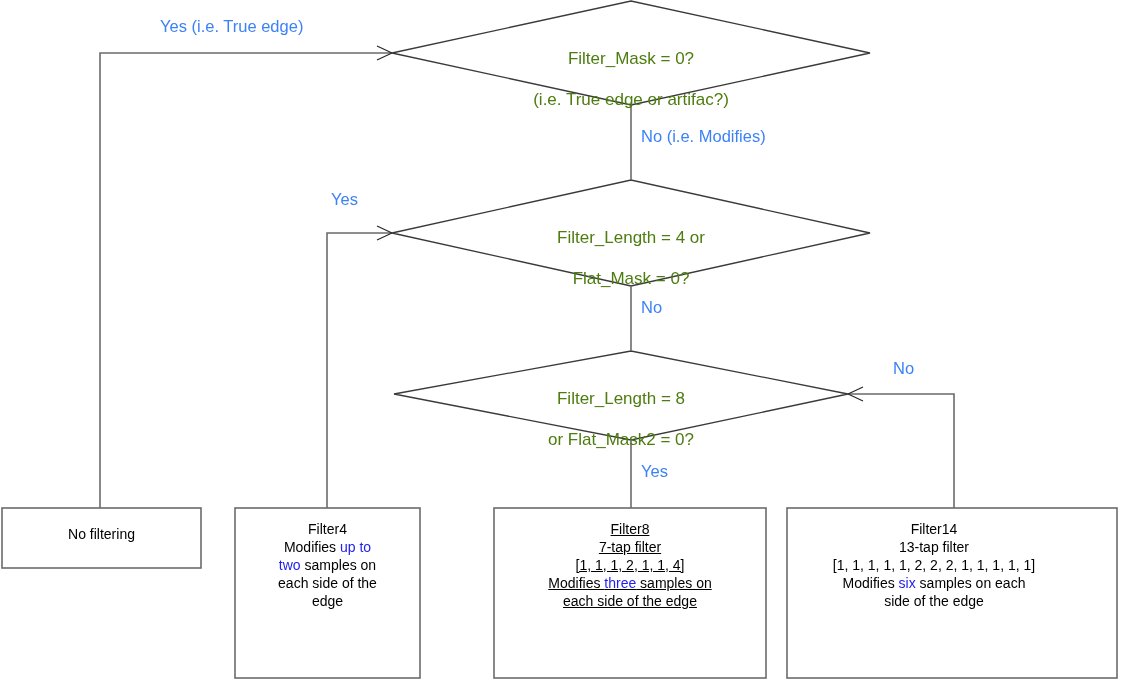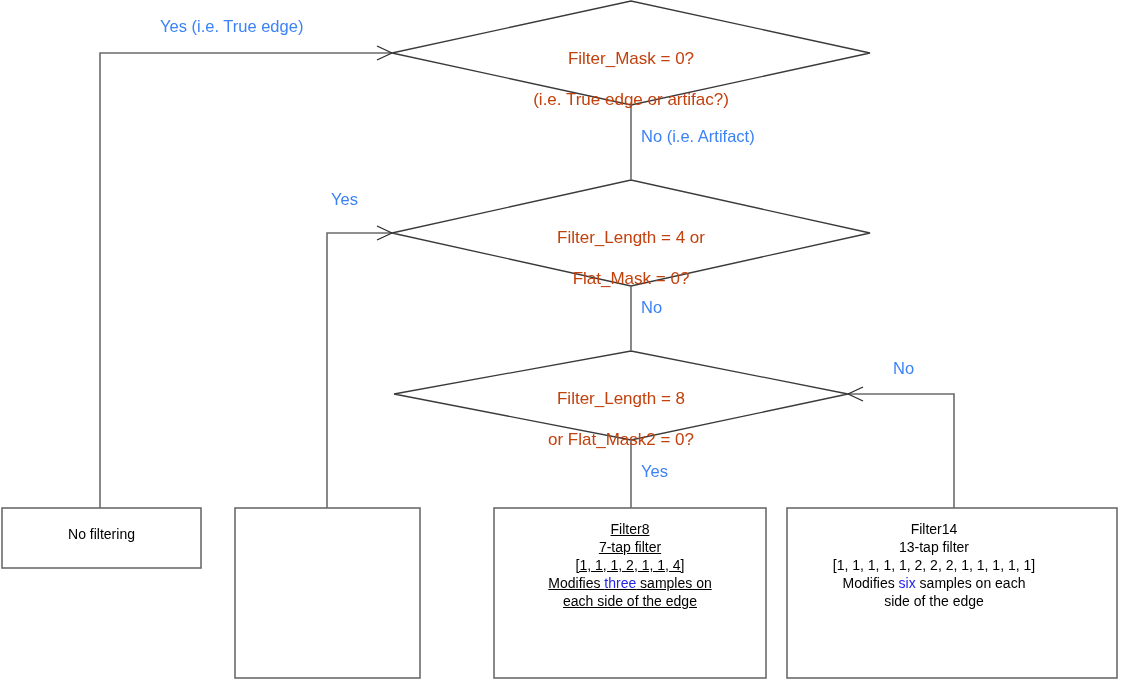--- a/index.html
+++ b/index.html
@@ -21,21 +21,21 @@
   #flow-svg {
     position: absolute;
     left: 0;
     top: 0;
     width: 1121px;
     height: 680px;
   }
   .shape-text {
     position: absolute;
     text-align: center;
-    color: #c2410c;
+    color: #4d7c0f;
     font-size: 17px;
     line-height: 1.22;
     white-space: pre-line;
     pointer-events: none;
   }
   .edge-label {
     position: absolute;
     color: #3b82f6;
     font-size: 16.5px;
     white-space: nowrap;
@@ -96,34 +96,41 @@
     <div>Flat_Mask = 0?</div>
   </div>
 
   <div class="shape-text" style="left:411px; top:368px; width:420px;">
     <div>Filter_Length = 8</div>
     <div>or Flat_Mask2 = 0?</div>
   </div>
 
   <div class="edge-label" style="left:160px; top:17px;">Yes (i.e. True edge)</div>
 
-  <div class="edge-label" style="left:641px; top:127px;">No (i.e. Artifact)</div>
+  <div class="edge-label" style="left:641px; top:127px;">No (i.e. Modifies)</div>
 
   <div class="edge-label" style="left:331px; top:190px;">Yes</div>
 
   <div class="edge-label" style="left:641px; top:298px;">No</div>
 
   <div class="edge-label" style="left:893px; top:359px;">No</div>
 
   <div class="edge-label" style="left:641px; top:462px;">Yes</div>
 
   <div class="box-text" style="left:2px; top:526px; width:199px;">
       <span class="box-line"><span>No filtering</span></span>
     </div>
 
+  <div class="box-text" style="left:237px; top:521px; width:181px;">
+      <span class="box-line"><span>Filter4</span></span>
+      <span class="box-line"><span>Modifies </span><span class="hl">up to</span></span>
+      <span class="box-line"><span class="hl">two</span><span> samples on</span></span>
+      <span class="box-line"><span>each side of the</span></span>
+      <span class="box-line"><span>edge</span></span>
+    </div>
 
   <div class="box-text" style="left:496px; top:521px; width:268px;text-decoration:underline;">
       <span class="box-line"><span>Filter8</span></span>
       <span class="box-line"><span>7-tap filter</span></span>
       <span class="box-line"><span>[1, 1, 1, 2, 1, 1, 4]</span></span>
       <span class="box-line"><span>Modifies </span><span class="hl">three</span><span> samples on</span></span>
       <span class="box-line"><span>each side of the edge</span></span>
     </div>
 
   <div class="box-text" style="left:789px; top:521px; width:290px;">

